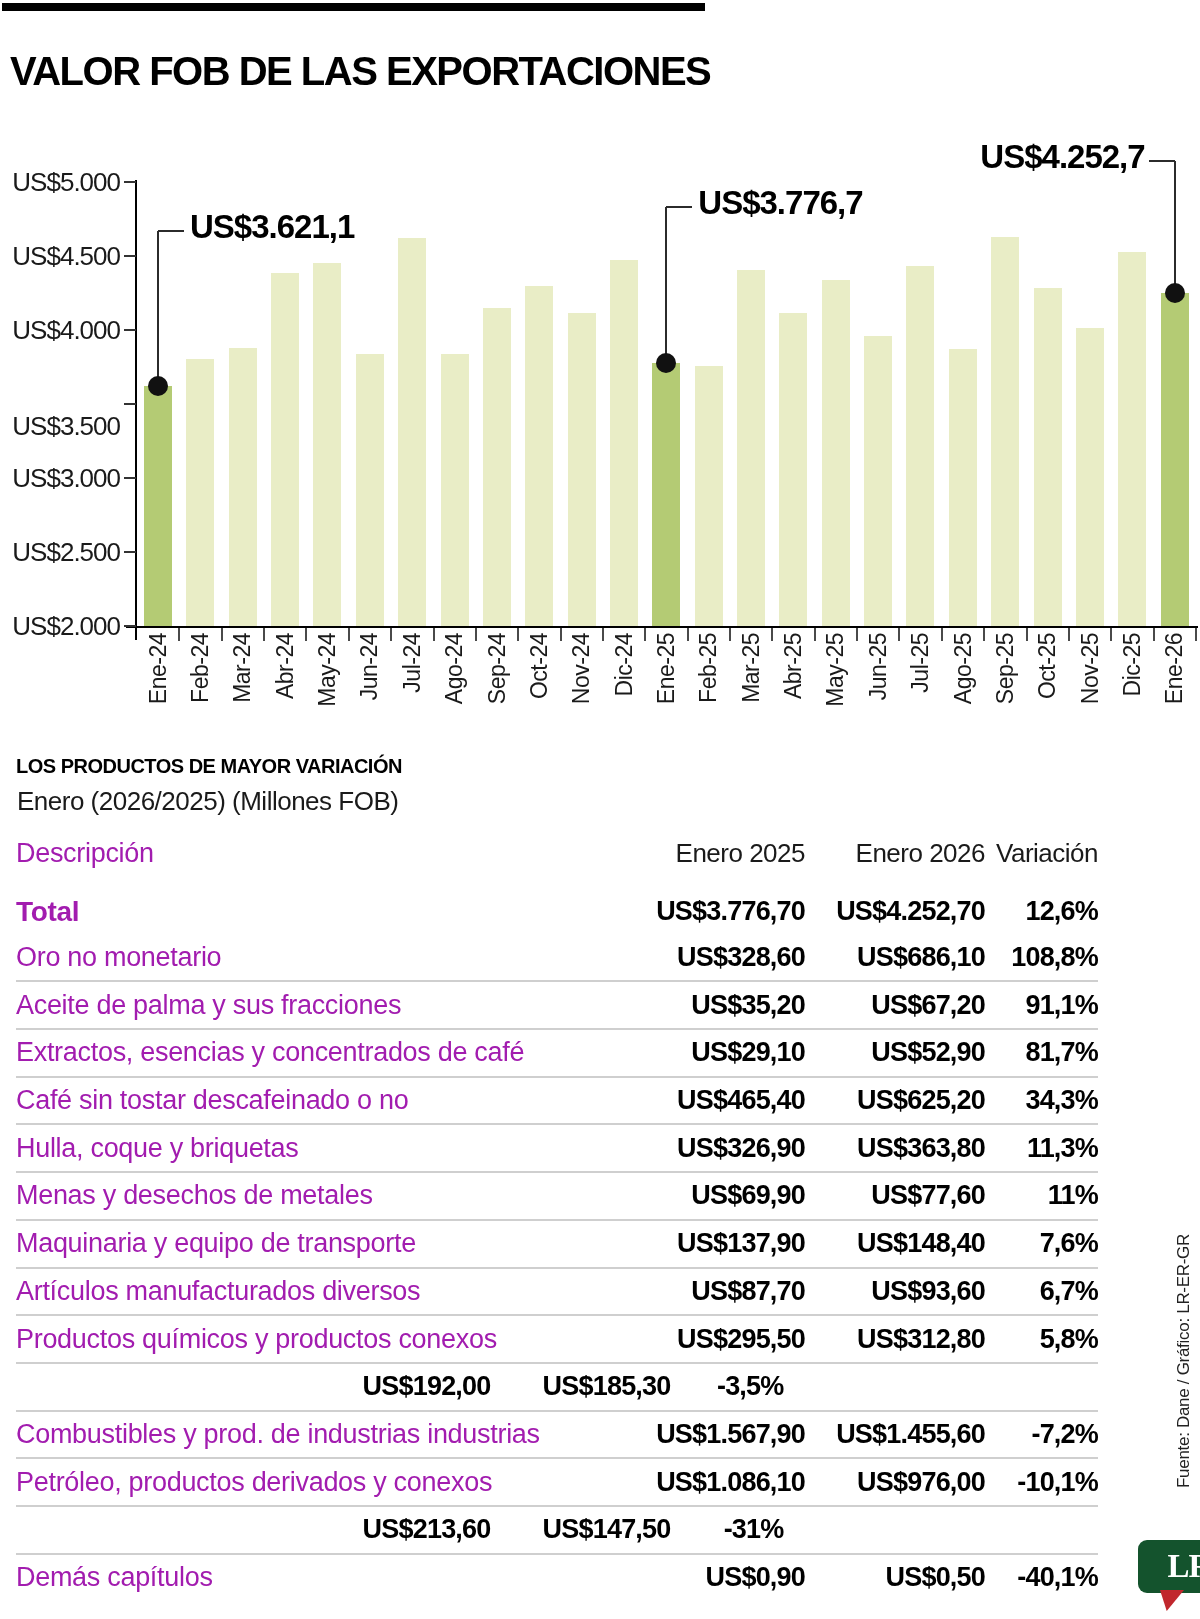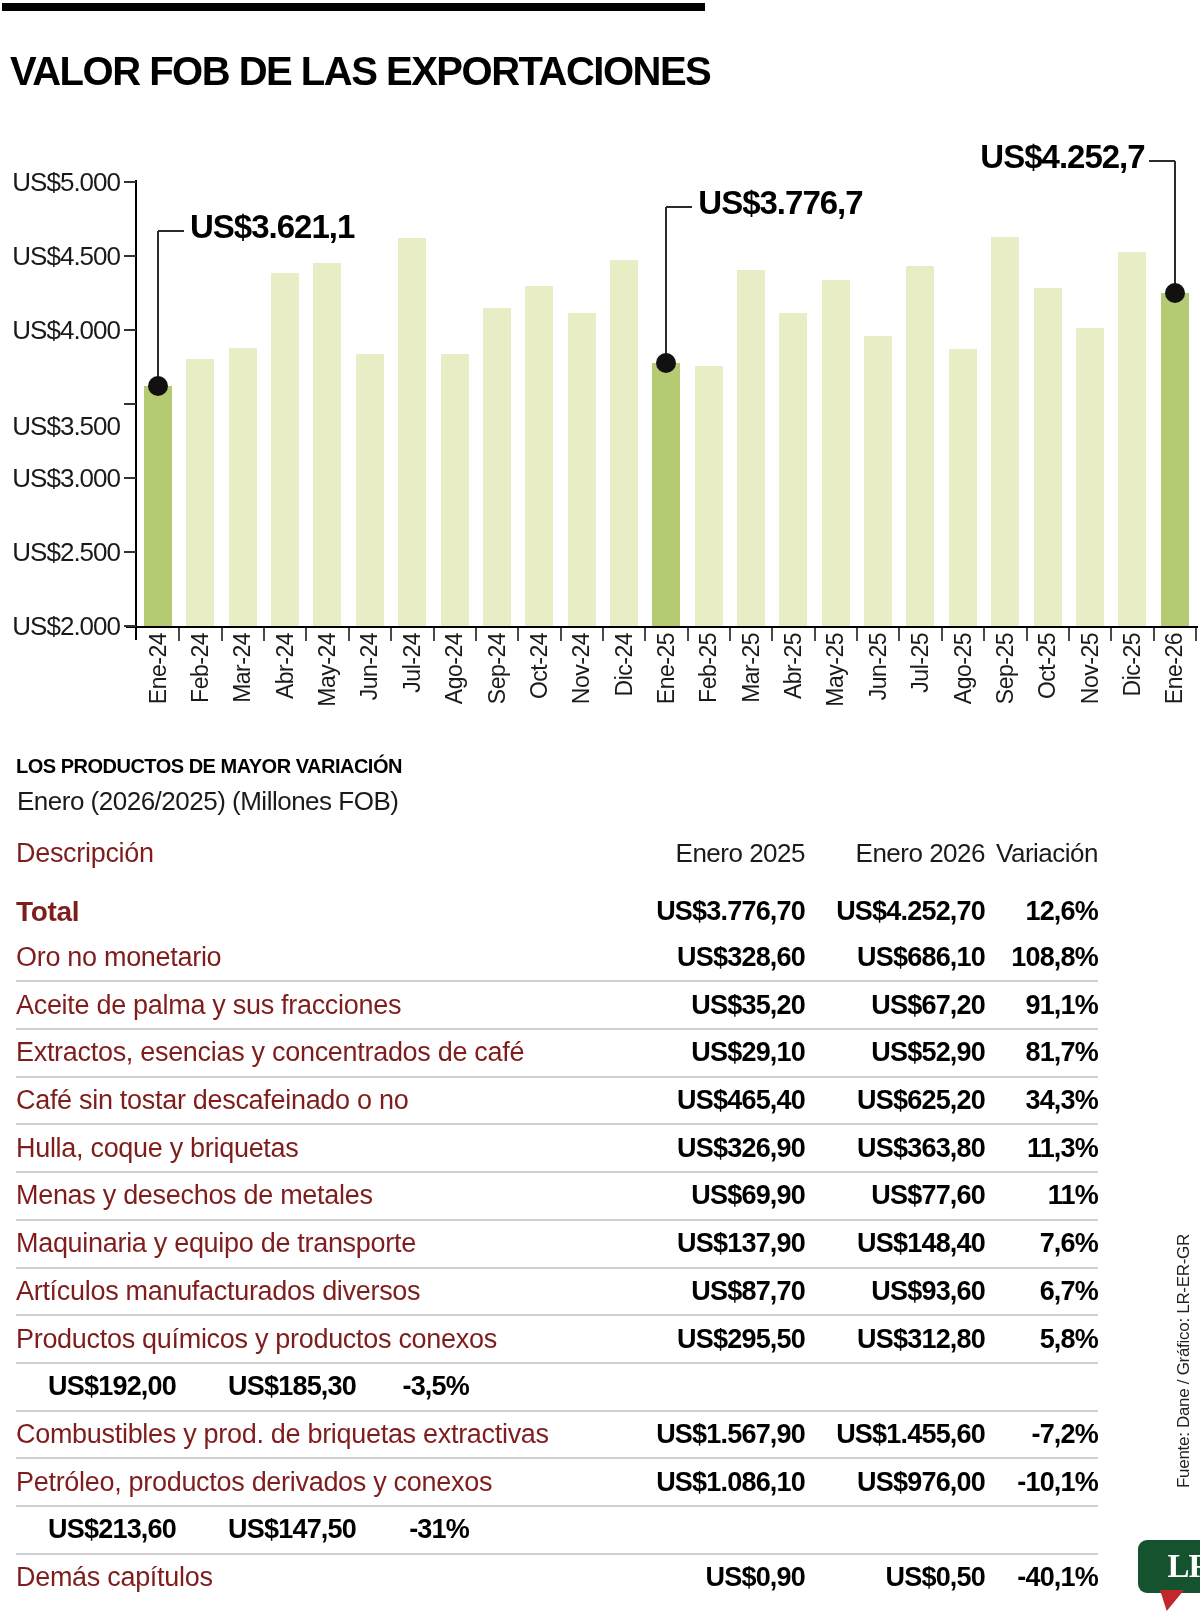--- a/index.html
+++ b/index.html
@@ -23,23 +23,23 @@
   .xcell span{writing-mode:vertical-rl;transform:rotate(180deg);font-size:23px;letter-spacing:-0.5px;color:#1a1a1a;}
   .ann-dot{position:absolute;width:20px;height:20px;border-radius:50%;background:#111;}
   .ann-vline{position:absolute;width:2px;background:#2b2b2b;}
   .ann-hline{position:absolute;height:2px;background:#2b2b2b;}
   .ann-label{position:absolute;font-size:33px;font-weight:bold;letter-spacing:-1px;color:#000;white-space:nowrap;}
   
   #tbl-title{position:absolute;left:16px;top:738px;font-size:20px;font-weight:bold;letter-spacing:-0.5px;color:#000;}
   #tbl-sub{position:absolute;left:17px;top:786px;font-size:26px;letter-spacing:-0.5px;color:#1a1a1a;}
   #thead{position:absolute;left:16px;top:838px;width:1082px;display:flex;font-size:26px;letter-spacing:-0.5px;color:#1a1a1a;}
   #tbody{position:absolute;left:16px;top:889px;width:1082px;}
-  .trow{display:flex;align-items:center;height:45.7px;}
+  .trow{display:flex;align-items:center;height:45.7px;justify-content:center;}
   .trow.sep{border-top:2px solid #cfcfcf;}
-  .c-desc{flex:1;text-align:left;font-size:27px;letter-spacing:-0.3px;color:#7f1d1d;white-space:nowrap;overflow:hidden;}
+  .c-desc{flex:1;text-align:left;font-size:27px;letter-spacing:-0.3px;color:#a21caf;white-space:nowrap;overflow:hidden;}
   .c-v1{width:160px;text-align:right;}
   .c-v2{width:180px;text-align:right;}
   .c-var{width:113px;text-align:right;}
   .val{font-size:27px;font-weight:bold;letter-spacing:-0.8px;color:#000;white-space:nowrap;}
   .trow.total .c-desc{font-weight:bold;font-size:28px;}
   
   #source{position:absolute;right:6px;top:1238px;height:250px;writing-mode:vertical-rl;transform:rotate(180deg);
           display:flex;align-items:center;font-size:17px;letter-spacing:-0.3px;color:#222;white-space:nowrap;}
   #lr-logo{position:absolute;left:1138px;top:1540px;width:55px;height:53px;border-radius:9px;
            display:flex;align-items:center;justify-content:center;}
@@ -229,21 +229,21 @@
         <span class="c-v1 val">US$295,50</span>
         <span class="c-v2 val">US$312,80</span>
         <span class="c-var val">5,8%</span>
       </div>
       <div class="trow sep">
         <span class="c-v1 val">US$192,00</span>
         <span class="c-v2 val">US$185,30</span>
         <span class="c-var val">-3,5%</span>
       </div>
       <div class="trow sep">
-        <span class="c-desc">Combustibles y prod. de briquetas extractivas</span>
+        <span class="c-desc">Combustibles y prod. de industrias industrias</span>
         <span class="c-v1 val">US$1.567,90</span>
         <span class="c-v2 val">US$1.455,60</span>
         <span class="c-var val">-7,2%</span>
       </div>
       <div class="trow sep">
         <span class="c-desc">Petróleo, productos derivados y conexos</span>
         <span class="c-v1 val">US$1.086,10</span>
         <span class="c-v2 val">US$976,00</span>
         <span class="c-var val">-10,1%</span>
       </div>

